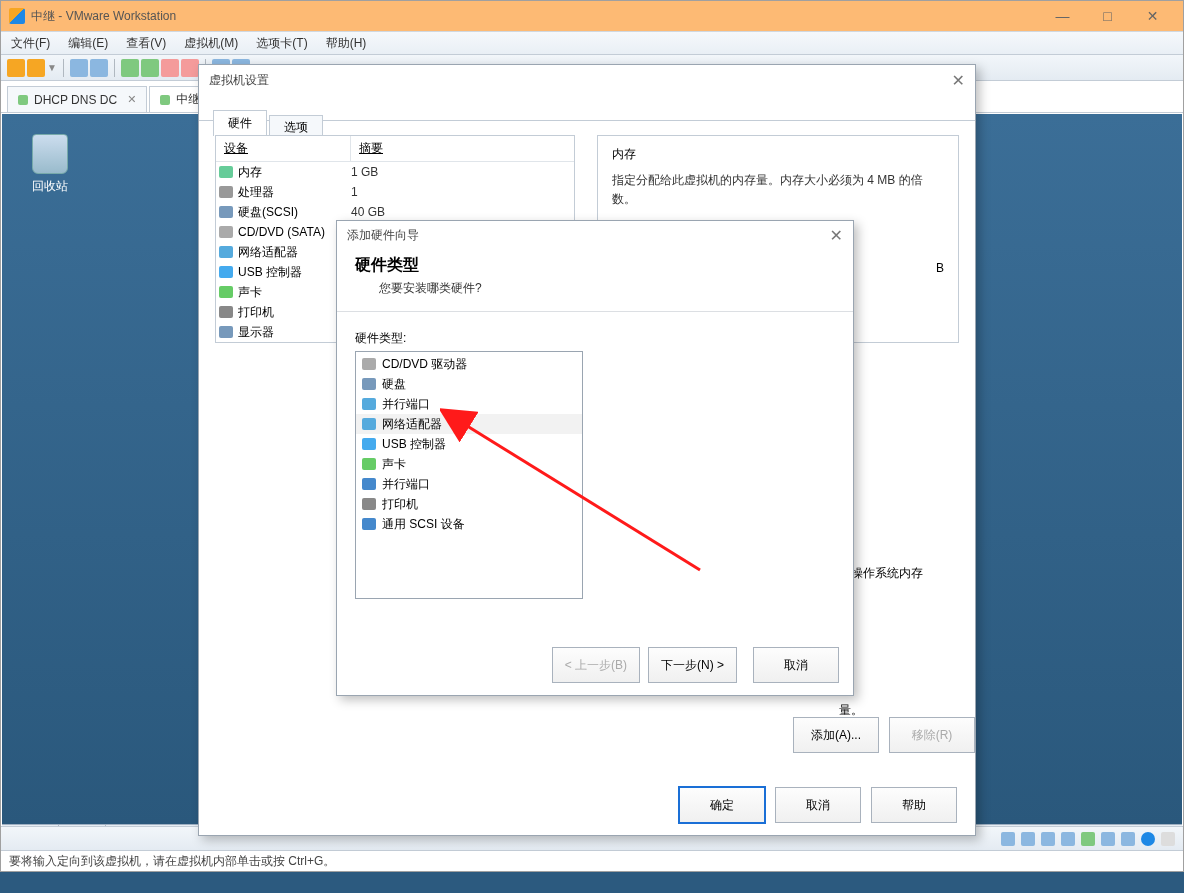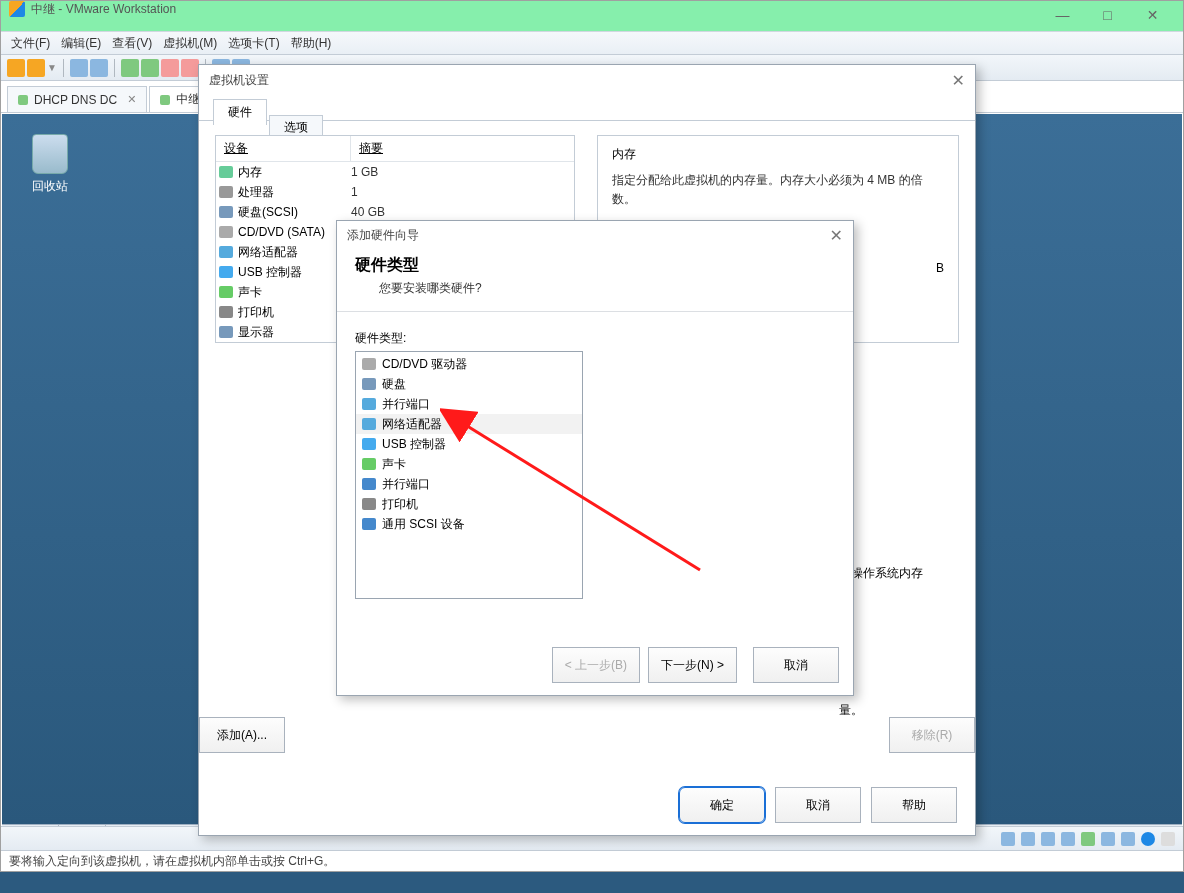--- a/index.html
+++ b/index.html
@@ -1,25 +1,25 @@
 <!DOCTYPE html>
 <html><head>
 <meta charset="utf-8">
 <style>
 * { box-sizing: border-box; margin: 0; padding: 0; font-family: "Microsoft YaHei", "Segoe UI", Tahoma, sans-serif; }
 body { width: 1184px; height: 893px; overflow: hidden; background: #2c5a7f; position: relative; }
 
 
 .vmware-window { position: absolute; top: 0; left: 0; width: 1184px; height: 872px; background: #fff; border: 1px solid #a0a0a0; }
-.titlebar { height: 30px; display: flex; align-items: flex-start; padding: 0 8px; background: #86efac; font-size: 12px; color: #555; }
+.titlebar { height: 30px; display: flex; align-items: center; padding: 0 8px; background: #fdba74; font-size: 12px; color: #555; }
 .titlebar .logo { width: 16px; height: 16px; background: linear-gradient(135deg, #f6a623 50%, #1e88e5 50%); border-radius: 2px; margin-right: 6px; }
 .titlebar .spacer { flex: 1; }
 .titlebar .winbtn { width: 45px; height: 28px; display: flex; align-items: center; justify-content: center; color: #666; font-size: 14px; }
 
-.menubar { height: 24px; background: linear-gradient(#f5f8fb, #e9eff5); border-top: 1px solid #d0d8e0; border-bottom: 1px solid #c3ccd6; display: flex; align-items: center; padding: 0 10px; font-size: 12px; gap: 11px; color: #333; }
+.menubar { height: 24px; background: linear-gradient(#f5f8fb, #e9eff5); border-top: 1px solid #d0d8e0; border-bottom: 1px solid #c3ccd6; display: flex; align-items: center; padding: 0 10px; font-size: 12px; gap: 18px; color: #333; }
 
 .toolbar { height: 26px; background: linear-gradient(#f2f6fa, #e4ebf2); border-bottom: 1px solid #c3ccd6; display: flex; align-items: center; padding: 0 6px; gap: 2px; }
 .tbicon { width: 18px; height: 18px; border-radius: 2px; }
 .tbsep { width: 1px; height: 18px; background: #b0b8c0; margin: 0 4px; }
 
 .tabstrip { height: 32px; background: #fff; border-bottom: 1px solid #c3ccd6; display: flex; align-items: flex-end; padding: 0 6px 0 6px; gap: 2px; }
 .tab { height: 26px; padding: 0 10px; display: flex; align-items: center; gap: 6px; font-size: 12px; border: 1px solid #c3ccd6; border-bottom: none; background: #f5f8fb; color: #333; }
 .tab.active { background: #fff; }
 .tab .dot { width: 10px; height: 10px; border-radius: 2px; }
 .tab .closex { color: #888; font-size: 11px; margin-left: 4px; }
@@ -28,43 +28,43 @@
 .desktop-icon { position: absolute; top: 20px; left: 18px; width: 60px; text-align: center; color: #fff; font-size: 12px; }
 .desktop-icon .bin { width: 36px; height: 40px; margin: 0 auto 4px; background: linear-gradient(#cde, #9bc); border-radius: 4px 4px 6px 6px; border: 1px solid #7aa; }
 
 
 .dlg-settings { position: absolute; top: 64px; left: 198px; width: 778px; height: 772px; background: #fff; border: 1px solid #9aa5b1; box-shadow: 4px 4px 10px rgba(0,0,0,.25); }
 .dlg-settings .dlg-title { height: 30px; display: flex; align-items: center; padding: 0 10px; font-size: 12px; color: #444; }
 .dlg-settings .dlg-title .spacer { flex: 1; }
 .dlg-settings .dlg-title .x { color: #777; font-size: 16px; }
 .dlg-settings .tabs2 { height: 26px; display: flex; border-bottom: 1px solid #c3ccd6; padding-left: 14px; }
 .dlg-settings .tabs2 .t2 { height: 24px; padding: 0 14px; display: flex; align-items: center; font-size: 12px; border: 1px solid #c3ccd6; border-bottom: none; margin-right: 2px; background: #f5f8fb; margin-top: 20px; }
-.dlg-settings .tabs2 .t2.active { background: #fff; margin-top: 4px; height: 26px; }
+.dlg-settings .tabs2 .t2.active { background: #fff; margin-top: 15px; height: 26px; }
 .dlg-settings .body { padding: 14px 16px; display: flex; gap: 22px; }
 .dlg-settings .hwlist { width: 360px; border: 1px solid #c3ccd6; }
 .hwlist .hdr { display: flex; background: #fff; border-bottom: 1px solid #e0e5ea; font-size: 12px; text-decoration: underline; }
 .hwlist .hdr > div { padding: 4px 8px; }
 .hwlist .hdr .c1 { width: 135px; border-right: 1px solid #e0e5ea; }
 .hwlist .rows { font-size: 12px; }
 .hwlist .row { display: flex; align-items: center; height: 20px; }
 .hwlist .row .ic { width: 20px; display: flex; justify-content: center; }
 .hwlist .row .c1 { width: 115px; padding-left: 2px; }
 .hwlist .row .c2 { color: #333; }
 .smallicon { width: 14px; height: 12px; border-radius: 2px; display: inline-block; }
 
 .mempanel { flex: 1; border: 1px solid #c3ccd6; padding: 10px 14px; font-size: 12px; }
 .mempanel .h { margin-bottom: 8px; }
 .mempanel .txt { color: #333; line-height: 1.6; }
 
 .dlg-settings .foot { position: absolute; bottom: 12px; left: 0; right: 0; }
-.dlg-settings .foot .row1 { display: flex; justify-content: space-between; gap: 10px; margin-bottom: 34px; }
+.dlg-settings .foot .row1 { display: flex; justify-content: flex-end; gap: 10px; margin-bottom: 34px; }
 .dlg-settings .foot .row2 { display: flex; justify-content: flex-end; gap: 10px; padding-right: 18px; }
 .btn { height: 24px; min-width: 86px; padding: 17px 12px; font-size: 12px; background: linear-gradient(#fdfdfd,#f0f0f0); border: 1px solid #a9b2bd; display: inline-flex; align-items: center; justify-content: center; }
 .btn.disabled { color: #aaa; }
-.btn.primary { border-color: #1a6fd6; box-shadow: 0 0 0 1px #1a6fd6; border-radius: 6px; }
+.btn.primary { border-color: #1a6fd6; box-shadow: 0 0 0 1px #1a6fd6; }
 
 
 .dlg-wizard { position: absolute; top: 220px; left: 336px; width: 518px; height: 476px; background: #fff; border: 1px solid #9aa5b1; box-shadow: 4px 4px 10px rgba(0,0,0,.25); }
 .dlg-wizard .wt { height: 28px; display: flex; align-items: center; padding: 0 10px; font-size: 12px; color: #444; }
 .dlg-wizard .wt .spacer { flex: 1; }
 .dlg-wizard .wt .x { color: #777; font-size: 16px; }
 .dlg-wizard .whdr { padding: 6px 18px 14px; border-bottom: 1px solid #dcdfe3; }
 .dlg-wizard .whdr .h1 { font-size: 16px; font-weight: bold; margin-bottom: 4px; }
 .dlg-wizard .whdr .h2 { font-size: 12px; color: #333; padding-left: 24px; }
 .dlg-wizard .wbody { padding: 18px 18px 10px 18px; display: flex; gap: 20px; }

